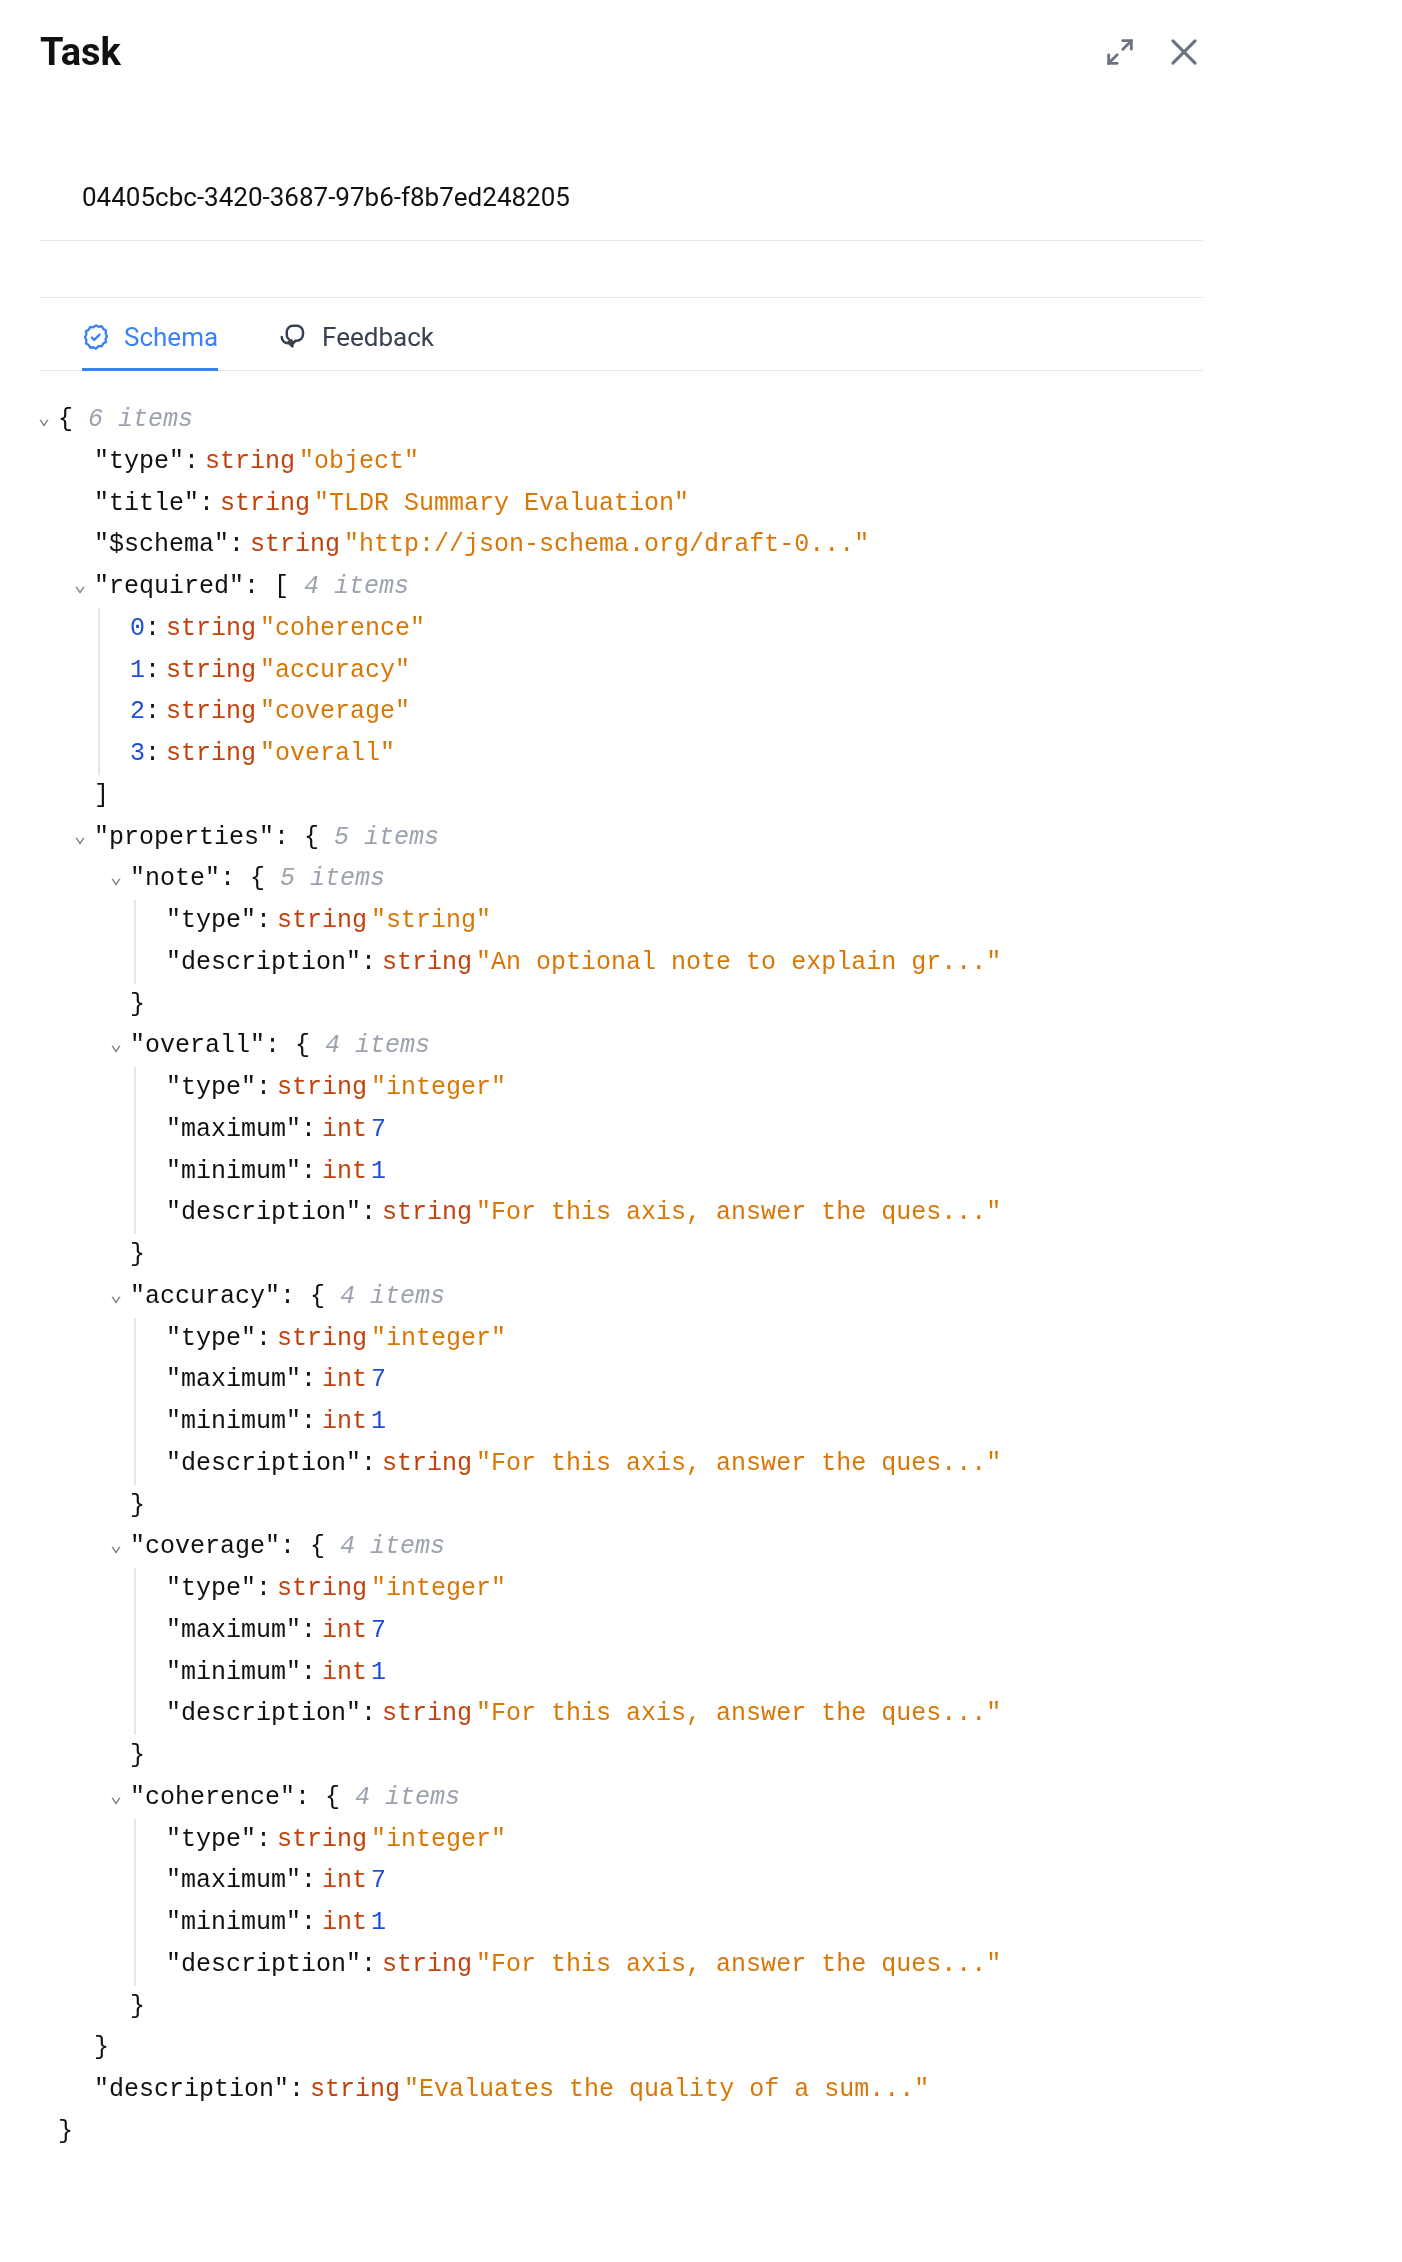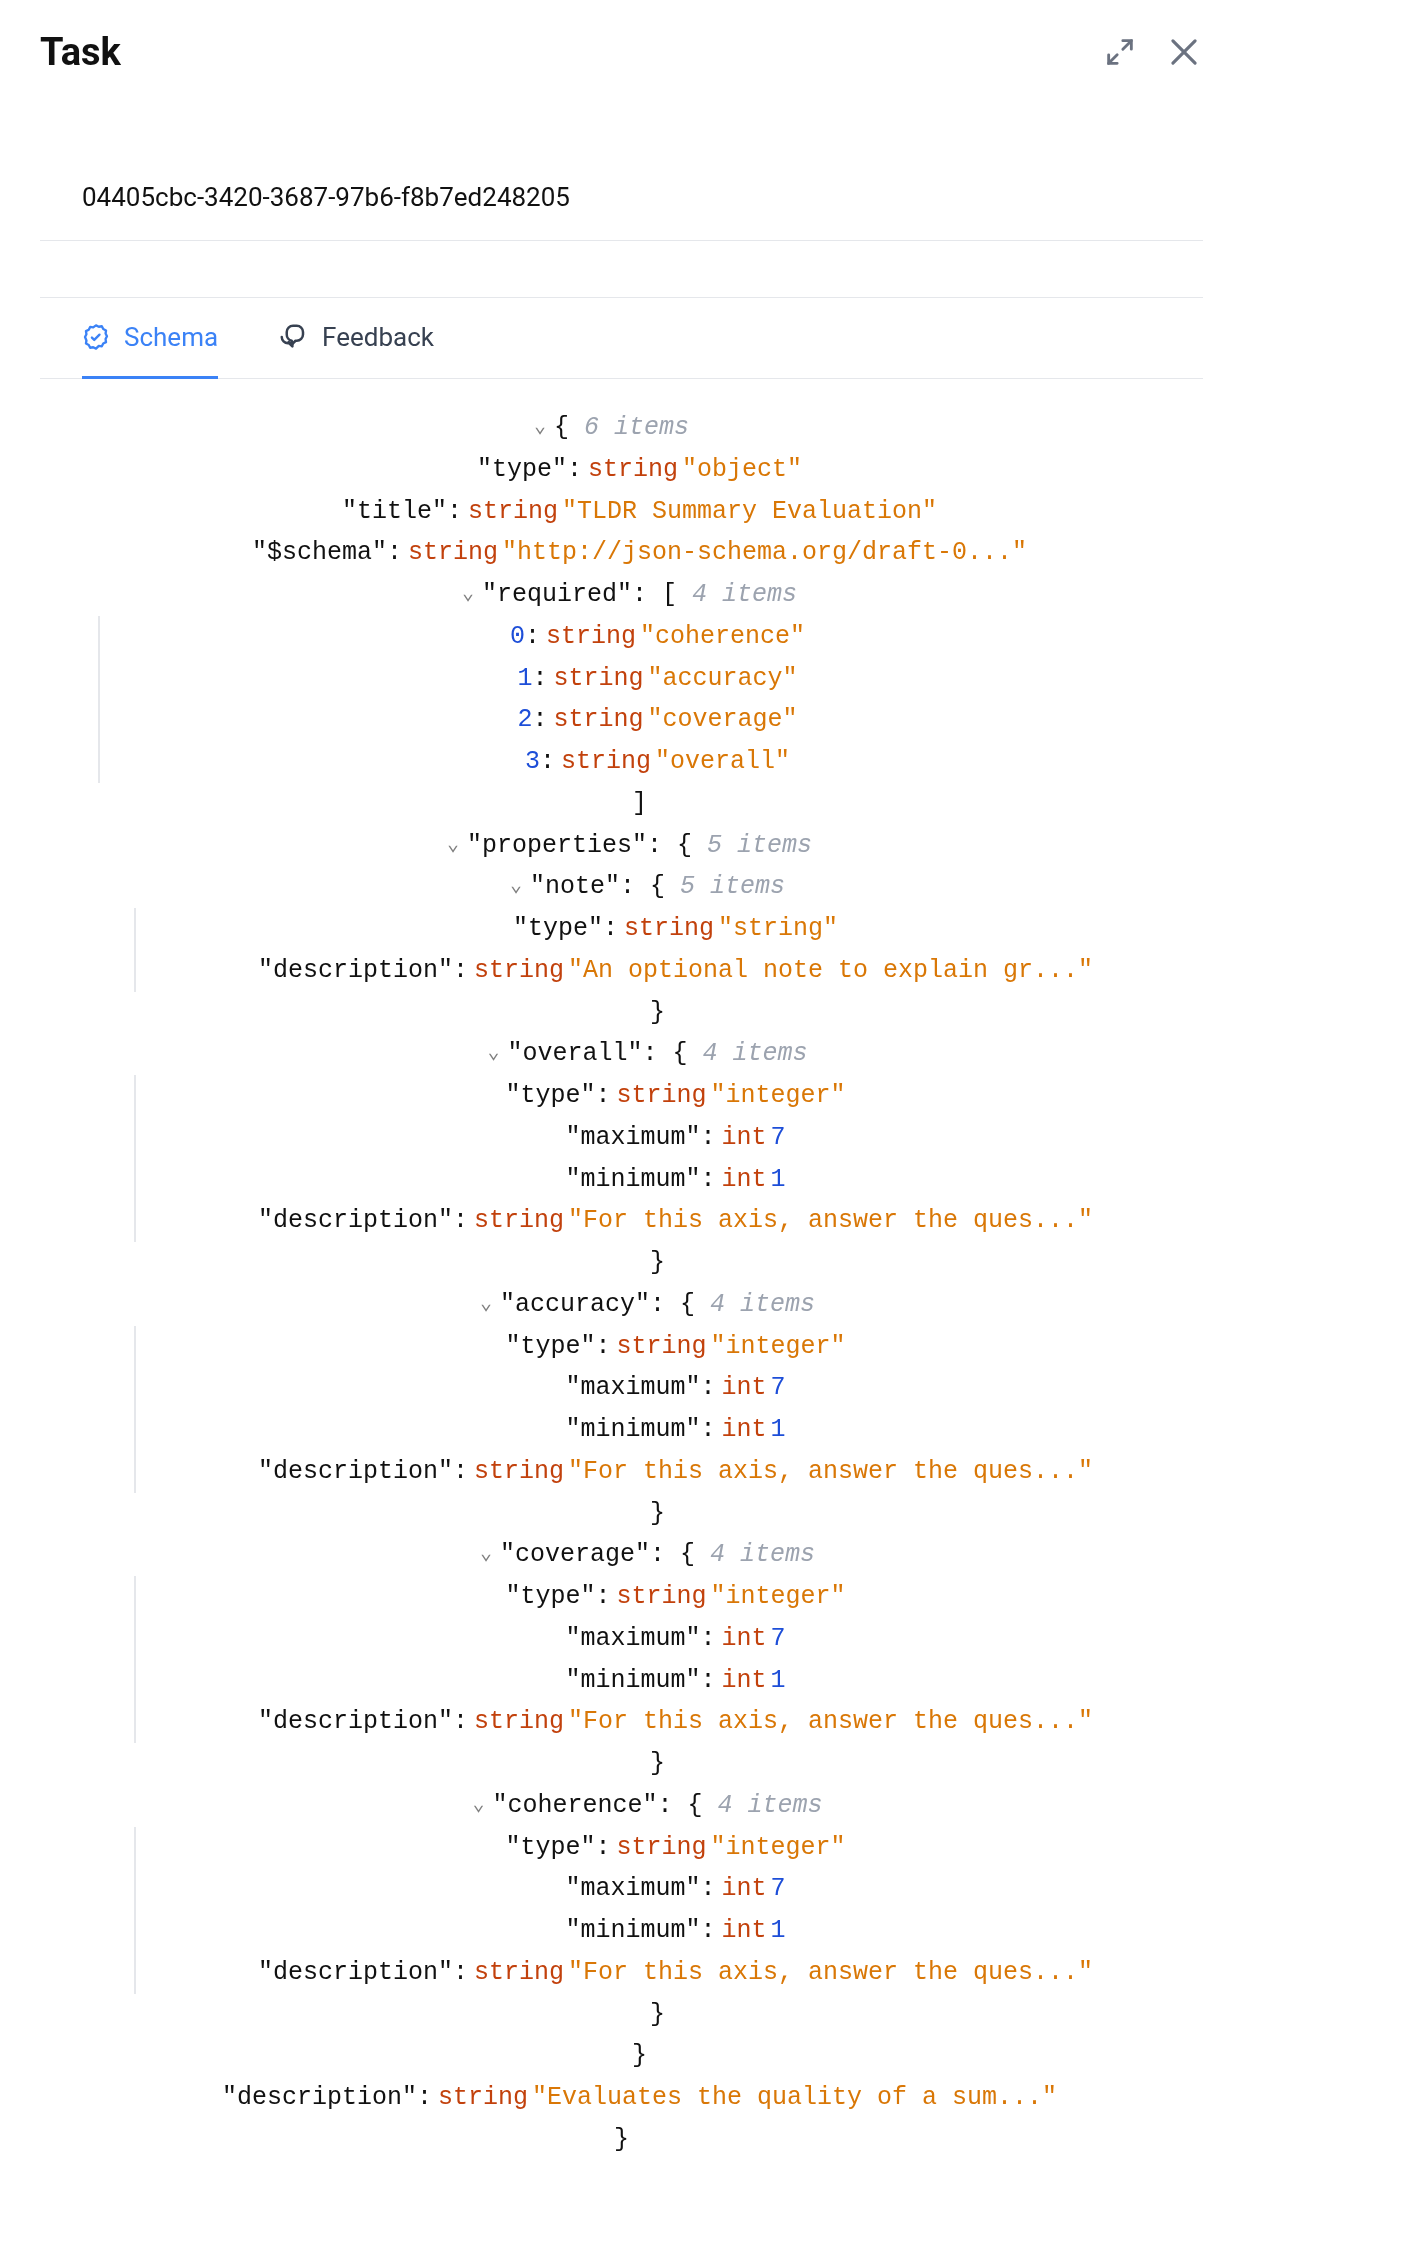--- a/index.html
+++ b/index.html
@@ -35,21 +35,21 @@
   .tabs {
     display: flex;
     gap: 60px;
     padding: 24px 42px 0 42px;
     border-bottom: 1px solid #e5e7eb;
   }
   .tab {
     display: flex;
     align-items: center;
     gap: 14px;
-    padding-bottom: 24px;
+    padding-bottom: 16px;
     font-size: 26px;
     color: #374151;
     cursor: pointer;
     border-bottom: 3px solid transparent;
     margin-bottom: -1px;
   }
   .tab.active { color: #3b82f6; border-bottom-color: #3b82f6; }
   .tab svg { display: block; }
 
   .json-tree {
@@ -64,21 +64,21 @@
   .br { color: #111; }
   .meta { color: #9ca3af; font-style: italic; }
   .key { color: #111; }
   .typ { color: #c2410c; }
   .str { color: #d97706; }
   .num { color: #1d4ed8; }
   .idx { color: #1d4ed8; }
   .i1 { padding-left: 36px; }
   .i2 { padding-left: 72px; }
   .ml { border-left: 2px solid #e5e7eb; margin-left: 4px; padding-left: 30px; }
-  .line { display: block; text-align: center; }
+  .line { display: block; }
   .pair .typ { margin-left: 6px; margin-right: 4px; }
 </style>
 </head>
 <body>
 
 <div class="container">
 
   <div class="header">
     <div class="title">Task</div>
     <div class="header-actions">

